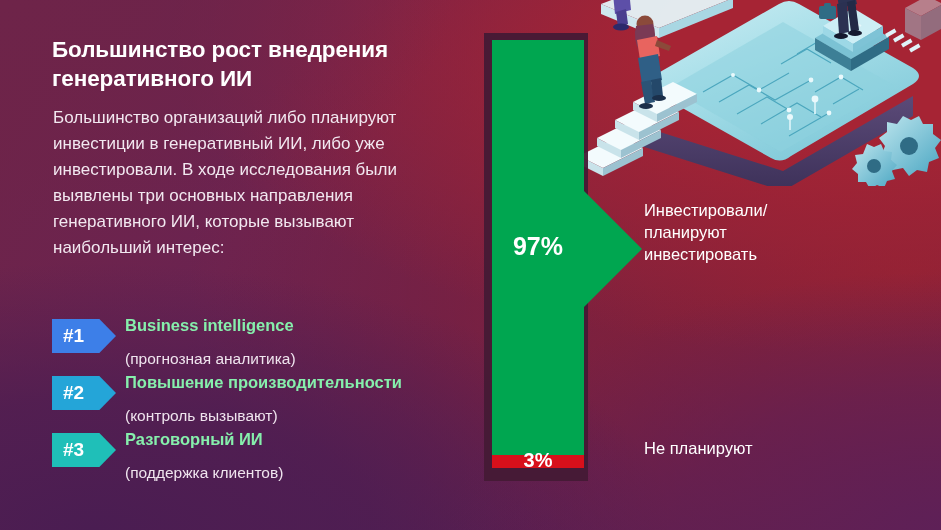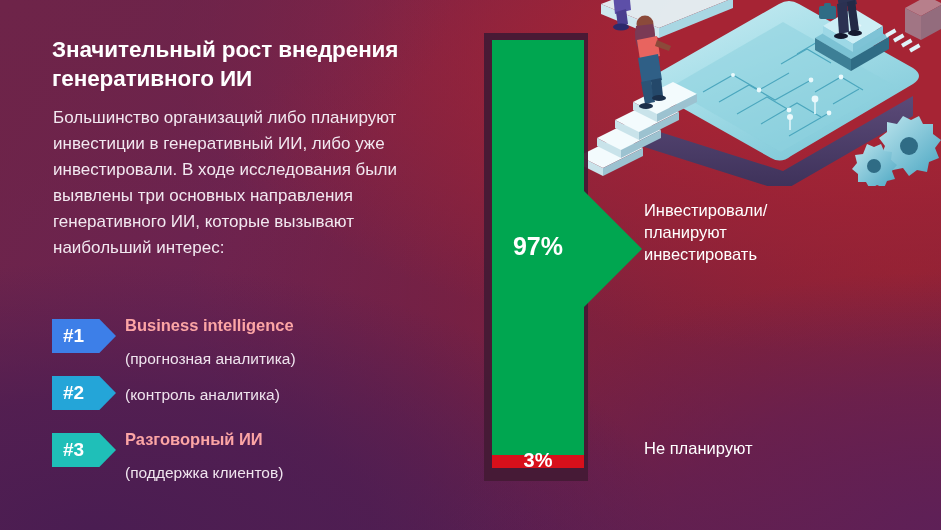--- a/index.html
+++ b/index.html
@@ -84,21 +84,21 @@
     color: #ffffff;
     font-size: 19px;
     font-weight: bold;
     clip-path: polygon(0 0, 74% 0, 100% 50%, 74% 100%, 0 100%);
   }
   .rank-text {
     position: absolute;
     left: 73px; top: 0;
   }
   .rank-head {
-    color: #fca5a5;
+    color: #86efac;
     font-size: 16.5px;
     font-weight: bold;
     line-height: 1.25;
   }
   .rank-sub {
     color: #efe4ee;
     font-size: 15.5px;
     line-height: 1.3;
     margin-top: 13px;
   }
@@ -318,38 +318,39 @@
       </g>
 
       <g opacity="0.45">
         <path d="M322 12 L344 0 L360 8 L338 20 Z" fill="#cdeef5"></path>
         <path d="M322 12 L338 20 L338 44 L322 36 Z" fill="#9dd8e6"></path>
         <path d="M338 20 L360 8 L360 32 L338 44 Z" fill="#7ec3d6"></path>
       </g>
     </svg>
   </div>
 
-  <div class="title">Значительный рост внедрения генеративного ИИ</div>
+  <div class="title">Большинство рост внедрения генеративного ИИ</div>
 
   <div class="body-copy">Большинство организаций либо планируют инвестиции в генеративный ИИ, либо уже инвестировали. В ходе исследования были выявлены три основных направления генеративного ИИ, которые вызывают наибольший интерес:</div>
 
   <div class="rank-list">
 
     <div class="rank-item">
       <div class="rank-tag" style="background:#3d7fe8">#1</div>
       <div class="rank-text">
         <div class="rank-head">Business intelligence</div>
         <div class="rank-sub">(прогнозная аналитика)</div>
       </div>
     </div>
 
     <div class="rank-item">
       <div class="rank-tag" style="background:#24a5d8">#2</div>
       <div class="rank-text">
-        <div class="rank-sub">(контроль аналитика)</div>
+        <div class="rank-head">Повышение производительности</div>
+        <div class="rank-sub">(контроль вызывают)</div>
       </div>
     </div>
 
     <div class="rank-item">
       <div class="rank-tag" style="background:#1fbfb8">#3</div>
       <div class="rank-text">
         <div class="rank-head">Разговорный ИИ</div>
         <div class="rank-sub">(поддержка клиентов)</div>
       </div>
     </div>

